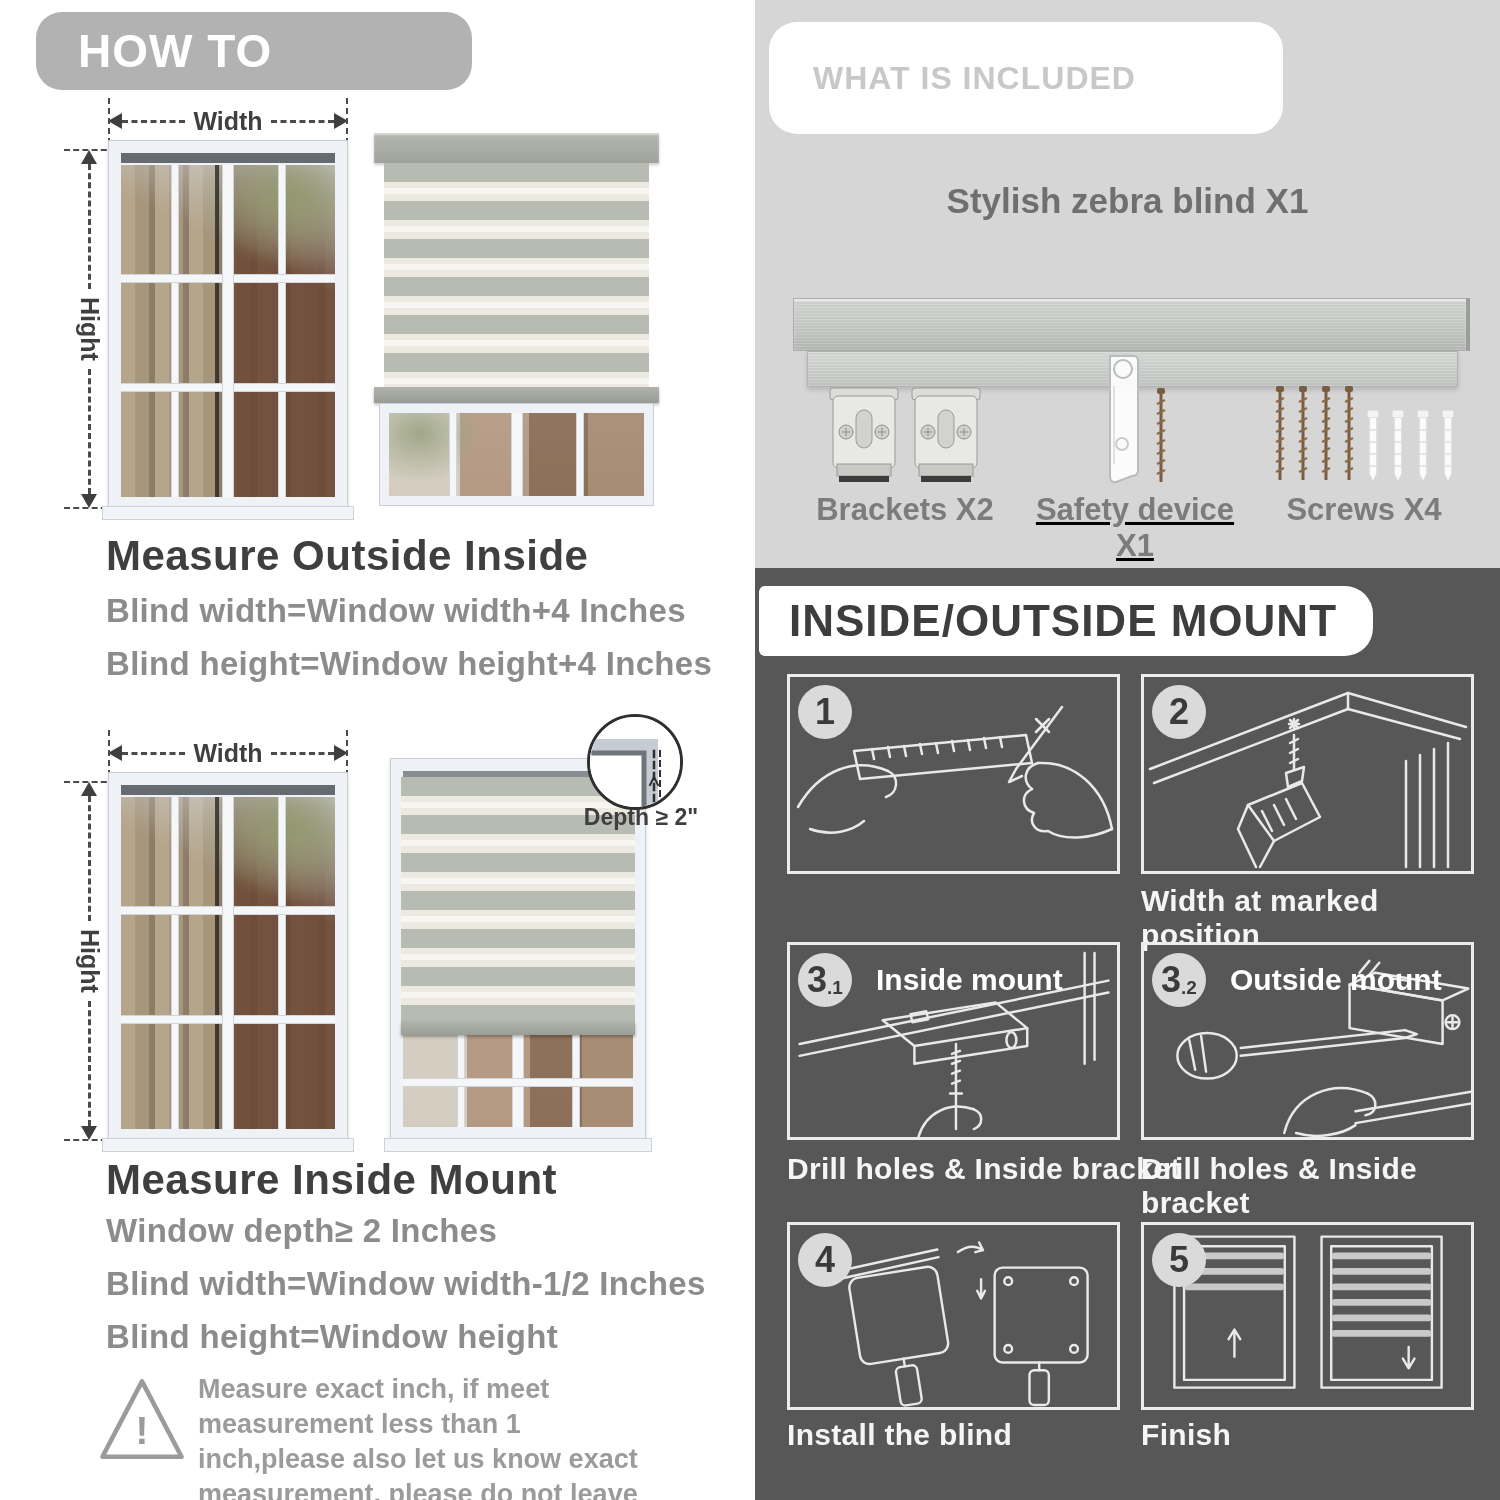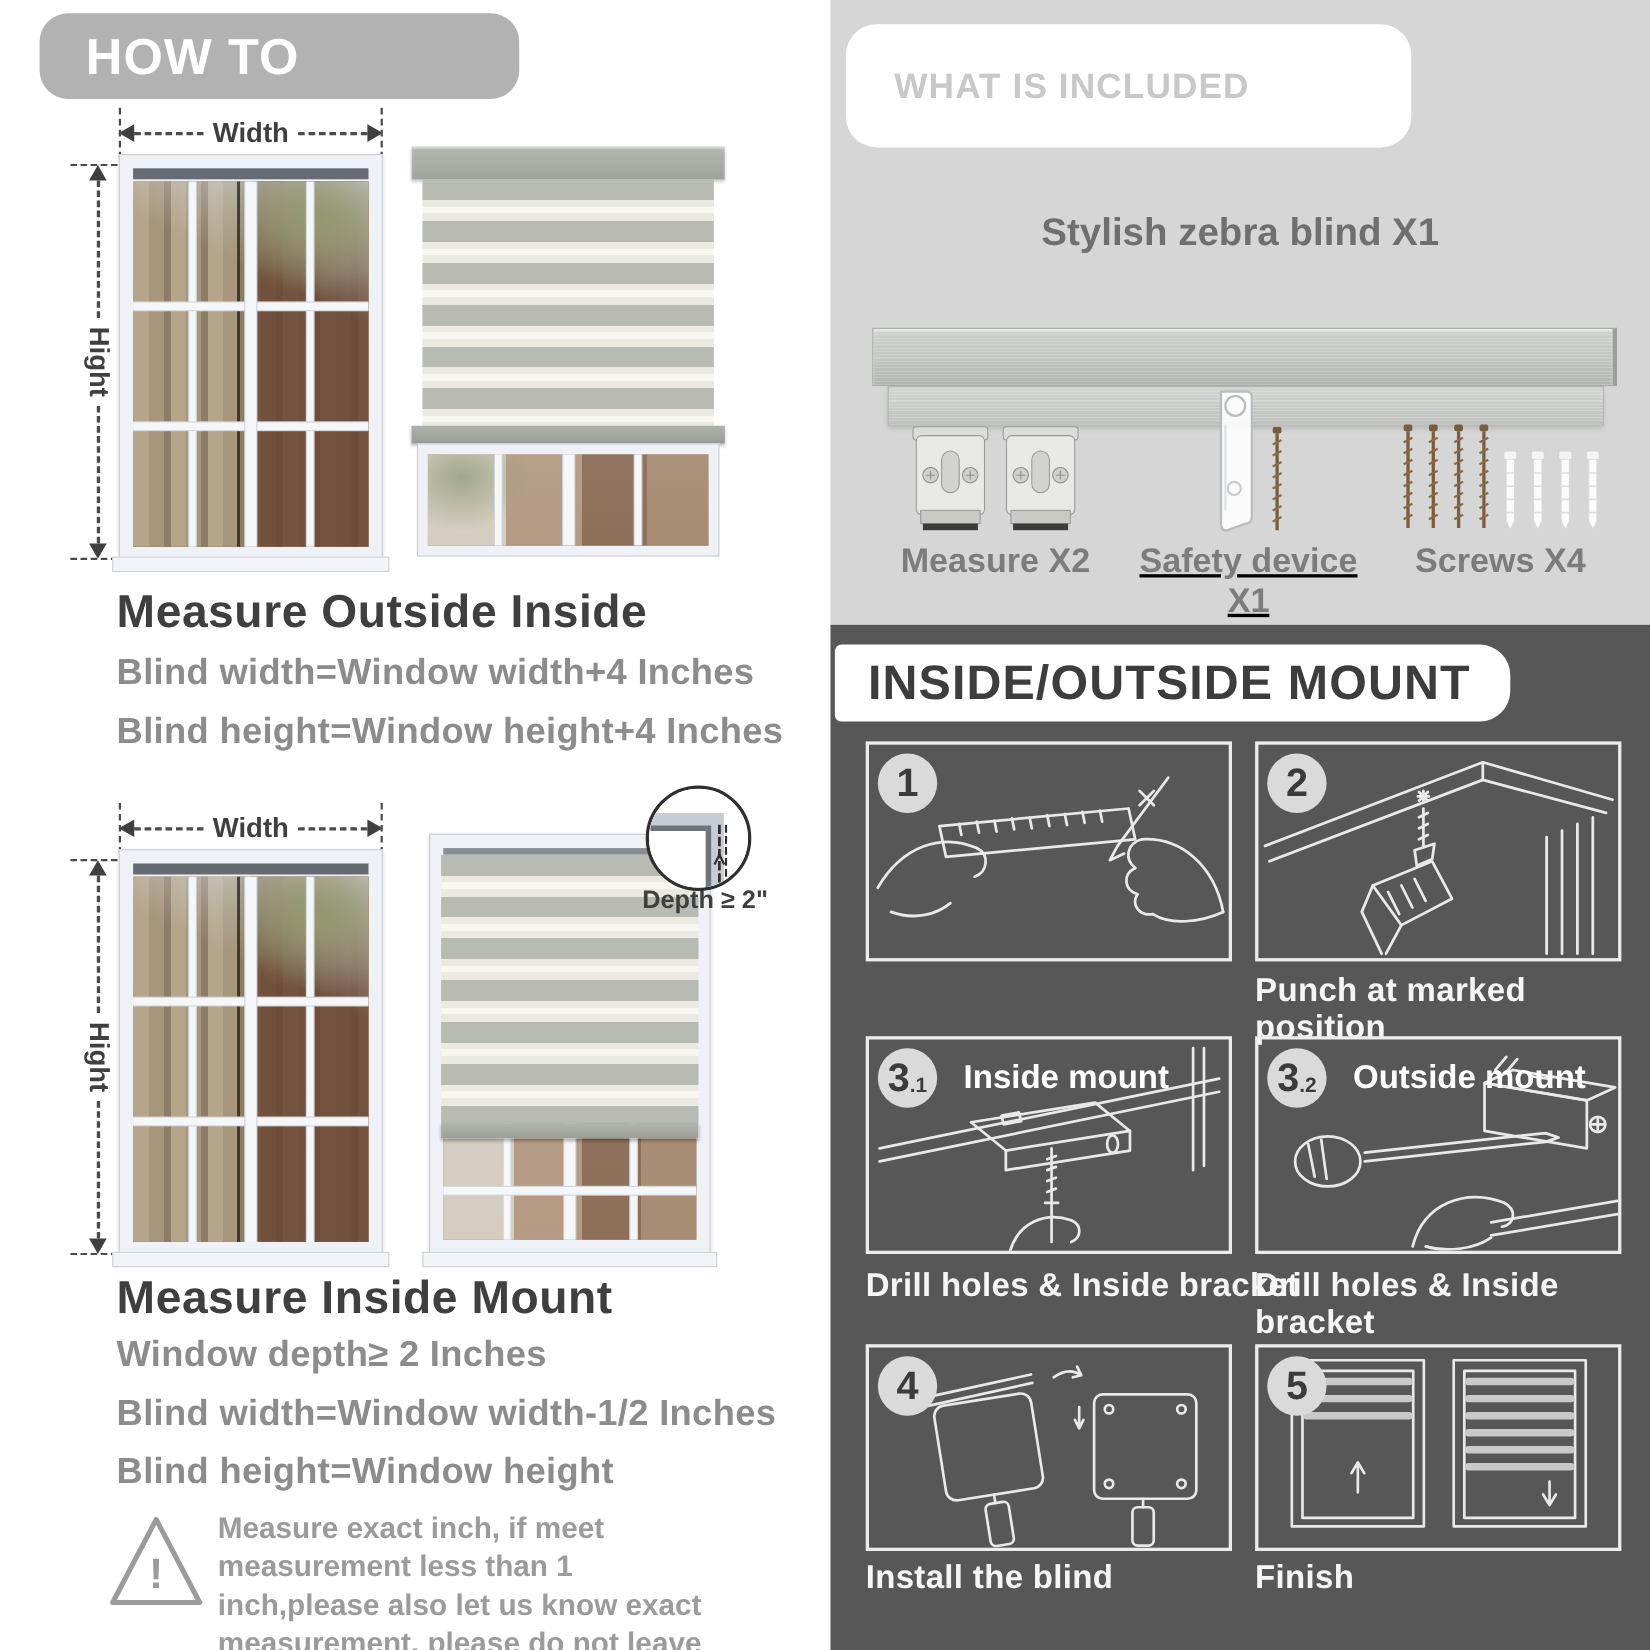--- a/index.html
+++ b/index.html
@@ -78,21 +78,21 @@
   .circle-detail{left:587px;top:714px;width:96px;height:96px;border-radius:50%;background:#fff;
       border:3px solid #2f2f2f;overflow:hidden;z-index:6;box-sizing:border-box;}
   .depth-label{left:576px;top:804px;width:130px;text-align:center;font-size:23px;font-weight:700;color:#3f3f3f;}
 
   
   .heading{font-size:42px;font-weight:800;color:#3f3f3f;letter-spacing:.5px;}
   .mlines div{font-size:33px;font-weight:700;color:#8c8c8c;margin-bottom:15px;letter-spacing:.3px;}
   .warn-text{width:460px;font-size:27px;font-weight:600;color:#9b9b9b;line-height:35px;}
 
   
-  .product-title{left:755px;top:192px;width:745px;text-align:center;font-size:35px;font-weight:800;color:#6f6f6f;}
+  .product-title{left:755px;top:181px;width:745px;text-align:center;font-size:35px;font-weight:800;color:#6f6f6f;}
   .bar-main{left:793px;top:298px;width:677px;height:53px;
       background:repeating-linear-gradient(0deg, rgba(255,255,255,.18) 0 1px, rgba(0,0,0,0) 1px 3px),
                  linear-gradient(180deg,#cdd0cc,#c2c5c1 55%,#b1b4b0);
       border:1px solid #a9aca8;border-right:4px solid #9b9e9a;box-sizing:border-box;
       box-shadow:inset 0 2px 2px rgba(255,255,255,.6);}
   .bar-lip{left:807px;top:351px;width:651px;height:36px;
       background:repeating-linear-gradient(0deg, rgba(255,255,255,.2) 0 1px, rgba(0,0,0,0) 1px 3px),
                  linear-gradient(180deg,#d2d5d1,#bec1bd);
       border:1px solid #b0b3af;box-sizing:border-box;box-shadow:0 3px 5px rgba(0,0,0,.15);}
   .inc-group{position:absolute;text-align:center;}
@@ -286,21 +286,21 @@
         <rect x="4" y="10" width="62" height="72" rx="5" fill="#e8e8e6" stroke="#9a9a96"></rect>
         <rect x="27" y="24" width="16" height="38" rx="8" fill="#d2d2cf" stroke="#9a9a96"></rect>
         <circle cx="17" cy="46" r="7" fill="#cfcfcc" stroke="#8f8f8b"></circle>
           <path d="M13 46 h8 M17 42 v8" stroke="#8f8f8b" fill="none"></path>
         <circle cx="53" cy="46" r="7" fill="#cfcfcc" stroke="#8f8f8b"></circle>
           <path d="M49 46 h8 M53 42 v8" stroke="#8f8f8b" fill="none"></path>
         <rect x="8" y="78" width="54" height="12" fill="#c9c9c6" stroke="#9a9a96"></rect>
         <rect x="10" y="90" width="50" height="6" fill="#3c3c3c"></rect>
       </svg>
     </div>
-    <div class="inc-label">Measure X2</div>
+    <div class="inc-label">Brackets X2</div>
   </div>
 
   <div class="inc-group" style="left:1015px;top:352px;width:240px;text-decoration:underline;">
     <div class="inc-icons">
       <svg width="40" height="132" viewBox="0 0 40 132">
         <path d="M8 4 H32 Q36 4 36 10 V118 Q36 124 30 124 L14 130 Q8 131 8 124 Z" fill="rgba(255,255,255,.9)" stroke="#b9bcbe" stroke-width="2"></path>
         <circle cx="21" cy="17" r="9" fill="none" stroke="#b9bcbe" stroke-width="2"></circle>
         <circle cx="20" cy="92" r="6" fill="none" stroke="#c8cbcd" stroke-width="2"></circle>
         <path d="M12 34 V112" stroke="#dfe2e4" stroke-width="2" fill="none"></path>
       </svg>
@@ -399,21 +399,21 @@
         <path d="M104 128 L158 106 L176 140 L130 164 Z"></path>
         <path d="M118 134 l10 20 M130 128 l10 20 M142 122 l10 20"></path>
         <path d="M130 164 L116 190 M104 128 L94 152 L112 190"></path>
       </svg>
       <div class="badge">
         <span class="n">2</span>
           <span class="s"></span>
       </div>
       <span class="step-title"></span>
     </div>
-    <div class="step-caption" style="left:386px;top:316px;">Punch at  marked position</div>
+    <div class="step-caption" style="left:386px;top:316px;">Width at  marked position</div>
 
     <div class="step-panel" style="left:32px;top:374px;width:333px;height:198px;">
       <svg class="art" viewBox="0 0 327 194">
         <path d="M8 100 L320 36 M8 112 L320 48"></path>
         <path d="M296 8 V120 M306 8 V116"></path>
         <path d="M92 76 L206 58 L238 84 L124 102 Z"></path>
         <path d="M124 102 L124 120 L238 102 L238 84"></path>
         <path d="M120 70 l16 -3 l2 8 l-16 3 Z"></path>
         <ellipse cx="222" cy="96" rx="5" ry="8"></ellipse>
         <path d="M166 100 V150"></path>

